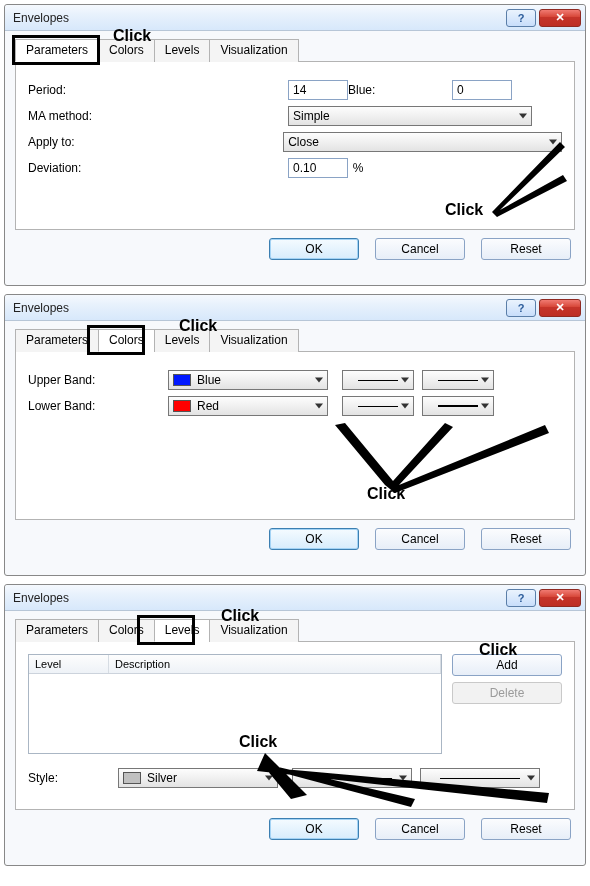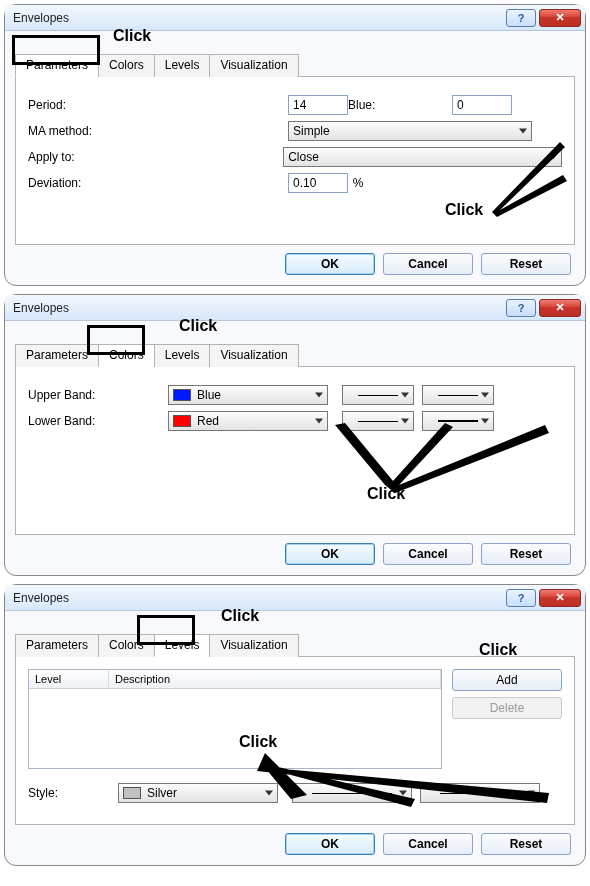--- a/index.html
+++ b/index.html
@@ -1,19 +1,19 @@
 <!DOCTYPE html>
 <html><head>
 <meta charset="utf-8">
 <style>
   * { box-sizing: border-box; font-family: "Segoe UI", Tahoma, sans-serif; }
   body { margin: 0; padding: 4px; background: #fff; width: 590px; }
   .dialog {
     border: 1px solid #888;
-    border-radius: 12px;
+    border-radius: 3px;
     margin-bottom: 8px;
     position: relative;
     background: #f7f9fc;
     overflow: visible;
   }
   .titlebar {
     height: 26px;
     background: linear-gradient(to bottom, #f5f9fe 0%, #e7f1fc 40%, #d7e8fb 100%);
     border-bottom: 1px solid #b7c6d7;
     display: flex;
@@ -37,21 +37,21 @@
     background: linear-gradient(to bottom,#eaf3fd,#c8defb);
     color: #2a5b9a;
   }
   .close-btn {
     background: linear-gradient(to bottom,#f07a72,#d64436 45%,#c5342a 46%,#bd2e24);
     color: #fff;
     width: 42px;
     border-color:#8f2a22;
   }
   .body { padding: 4px 10px 6px 10px; position: relative; }
-  .tabs { display:flex; border-bottom:1px solid #b3b3b3; margin-top:18px; position:relative; }
+  .tabs { display:flex; border-bottom:1px solid #b3b3b3; margin-top:3px; position:relative; }
   .tab {
     border:1px solid #b3b3b3;
     border-bottom:none;
     background:#f4f4f4;
     padding:3px 10px 4px 10px;
     font-size:12px;
     margin-right:-1px;
     position:relative;
     top:1px;
     cursor:pointer;
@@ -81,21 +81,21 @@
     display:flex; align-items:center;
     padding:0 4px;
     font-size:12px;
     position:relative;
     cursor:pointer;
   }
   .combo .arrow, .dd-arrow {
     position:absolute; right:4px; top:50%; transform:translateY(-50%);
     width:0;height:0;border-left:4px solid transparent;border-right:4px solid transparent;border-top:5px solid #333;
   }
-  .btnrow { display:flex; justify-content:flex-end; gap:8px; padding:8px 4px 2px 4px;font-weight:bold; }
+  .btnrow { display:flex; justify-content:flex-end; gap:16px; padding:8px 4px 2px 4px; }
   .btn {
     width:90px; height:22px;
     border:1px solid #8aa3c5;
     background:linear-gradient(to bottom,#fbfcfe,#e7eef8);
     font-size:12px;
     border-radius:3px;
     cursor:pointer;
     display:flex;align-items:center;justify-content:center;
   }
   .btn.primary {

